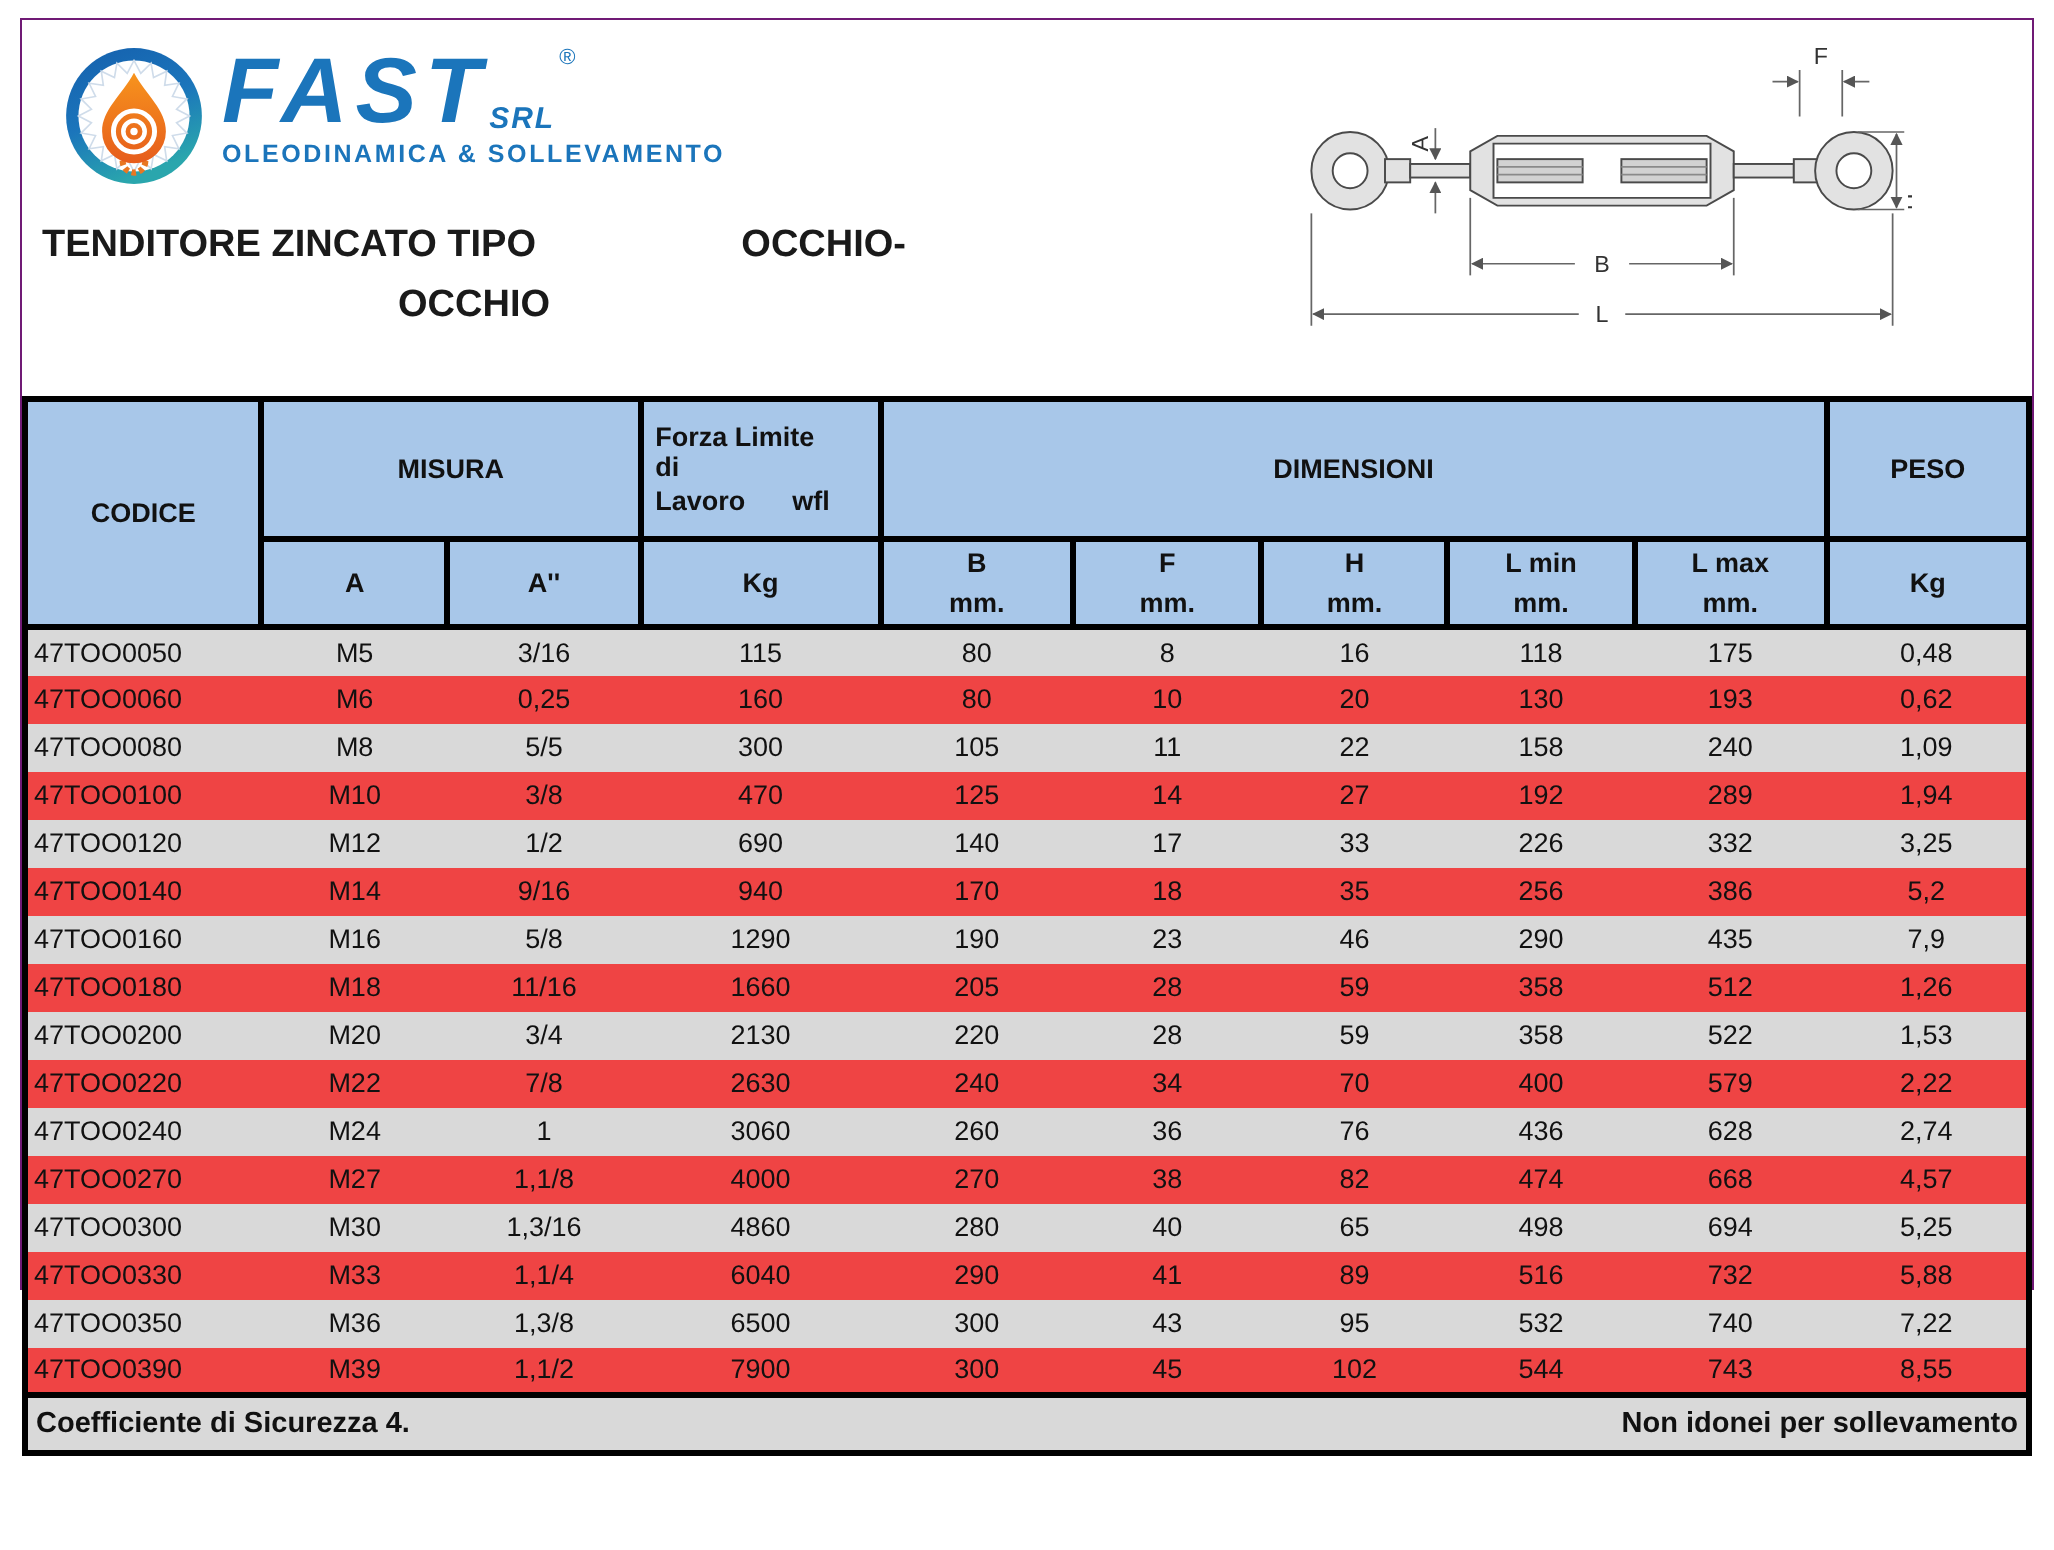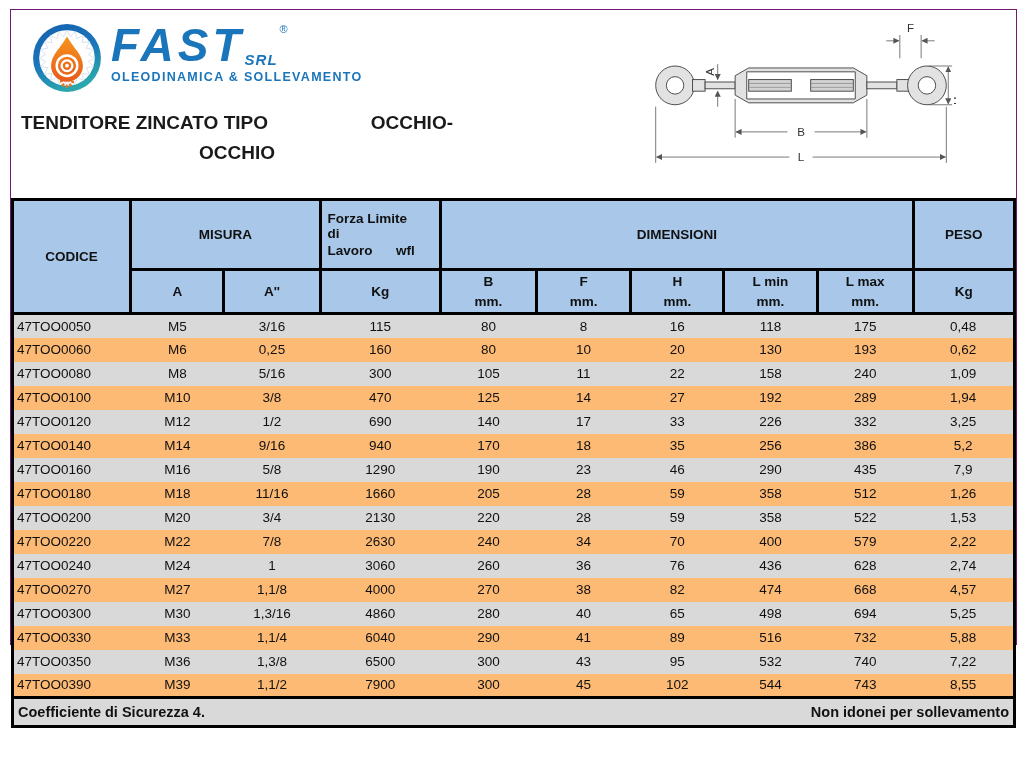--- a/index.html
+++ b/index.html
@@ -40,21 +40,21 @@
   table { border: 3px solid #000; }
   th { background: #a8c7e9; border: 3px solid #000; font-weight: bold; font-size: 13.5px; color: #111; padding: 0 2px; }
   thead tr.h1 th { height: 70px; }
   thead tr.h2 th { height: 44px; }
   th.forza { text-align: left; padding-left: 6px; padding-right: 24px; }
   .forza-l2 { display: flex; justify-content: space-between; margin-top: 2px; }
   th .stack { display: flex; flex-direction: column; line-height: 1.45; }
   tbody td { border: none; font-size: 13.5px; color: #111; text-align: center; height: 24px; padding: 0 2px; }
   tbody td:first-child { text-align: left; padding-left: 3px; }
   tbody tr.gray { background: #d9d9d9; }
-  tbody tr.white { background: #fdba74; }
+  tbody tr.white { background: #ef4444; }
   tfoot td { border: 3px solid #000; background: #d9d9d9; font-weight: bold; font-size: 14.5px; color: #111; padding: 5px 4px; }
   .foot-flex { display: flex; justify-content: space-between; }
 </style>
 </head>
 <body>
 
 <div class="frame">
 
   <div class="header-area">
 
@@ -247,21 +247,21 @@
           <td>80</td>
           <td>10</td>
           <td>20</td>
           <td>130</td>
           <td>193</td>
           <td>0,62</td>
         </tr>
         <tr class="gray">
           <td>47TOO0080</td>
           <td>M8</td>
-          <td>5/16</td>
+          <td>5/5</td>
           <td>300</td>
           <td>105</td>
           <td>11</td>
           <td>22</td>
           <td>158</td>
           <td>240</td>
           <td>1,09</td>
         </tr>
         <tr class="white">
           <td>47TOO0100</td>

